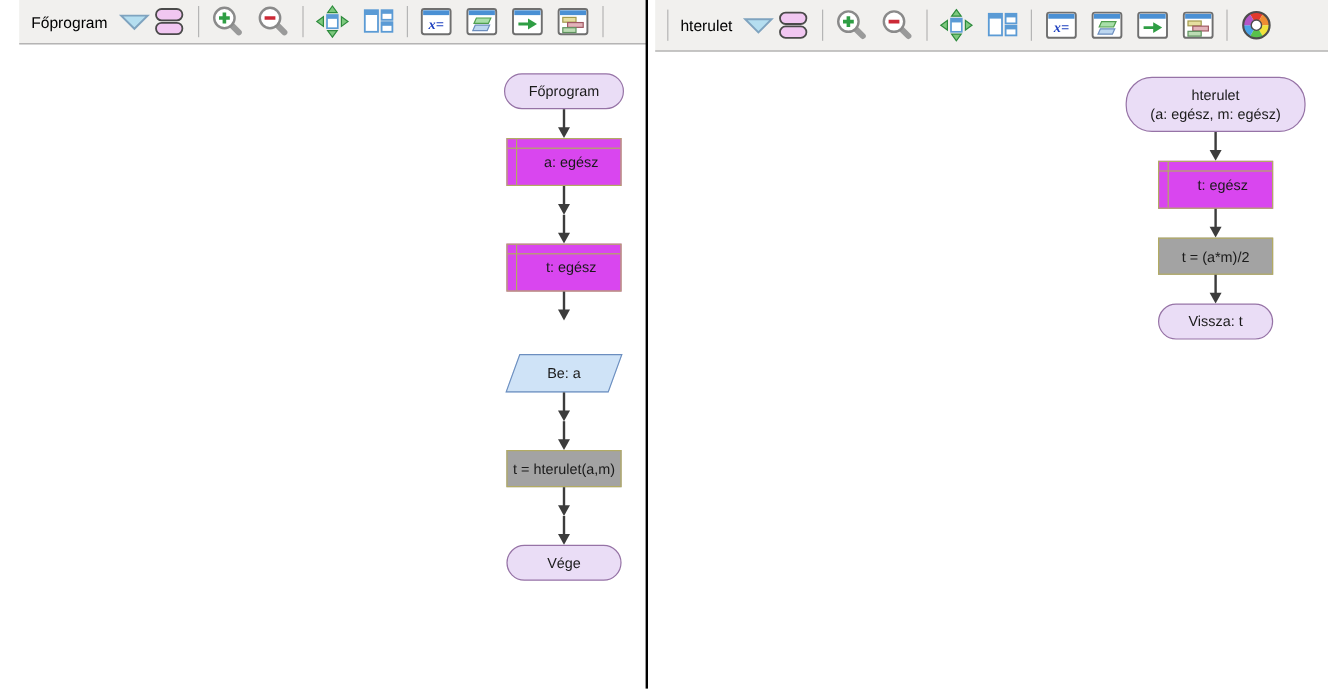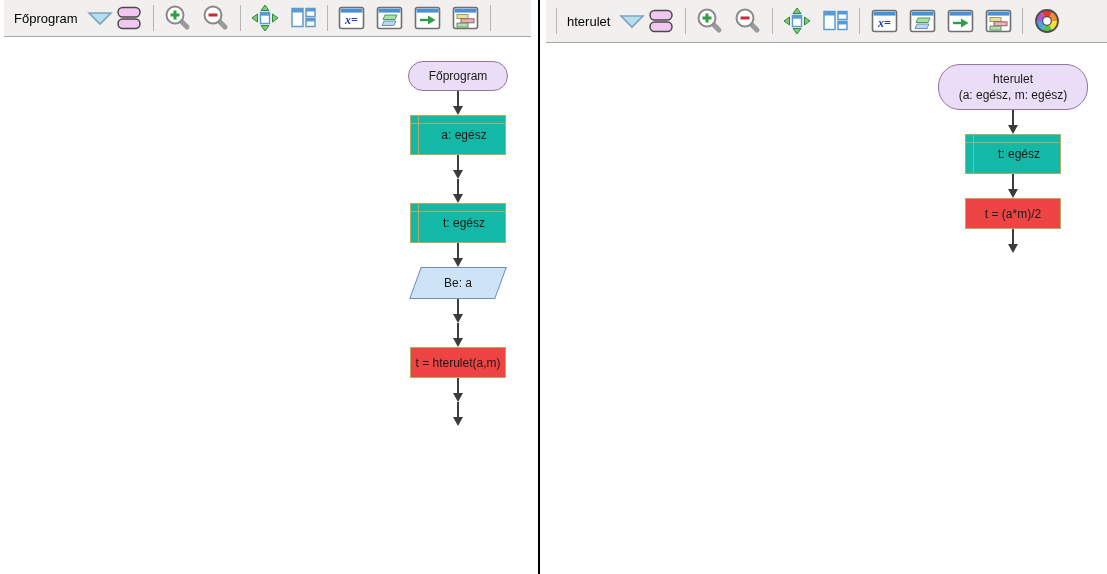--- a/index.html
+++ b/index.html
@@ -4,21 +4,21 @@
 <style>
   * { box-sizing: border-box; margin: 0; padding: 0; }
   html,body { width:1107px; height:574px; }
   body {
     position: relative;
     font-family: "Liberation Sans", sans-serif;
     background: #ffffff;
     overflow: hidden;
   }
   .panel { position:absolute; top:0; height:574px; background:#fff; }
-  .panel-left  { left:4px; width:477px; }
+  .panel-left  { left:16px; width:477px; }
   .panel-right { left:540px; width:524px; }
   .divider { position:absolute; left:538px; top:0; width:2px; height:574px; background:#000; }
 
   
   .toolbar {
     display:flex; align-items:center;
     background:#f1f0ee;
     border-bottom:1px solid #a6a6a6;
   }
   .toolbar-left  { width:527px; height:37px; padding:0 4px 0 8px; }
@@ -45,35 +45,35 @@
     display:flex; align-items:center; justify-content:center;
     font-size:12px; color:#1a1a1a; text-align:center;
     white-space:pre-line; line-height:16px;
   }
   .node.terminal {
     background:#EADDF6; border:1px solid #9673A6;
     border-radius:22px; min-width:96px; min-height:30px; padding:6px 20px;
   }
   .node.declare {
     width:96px; height:40px;
-    background:#14b8a6; border:1px solid #B2AB63;
+    background:#d946ef; border:1px solid #B2AB63;
     padding-left:12px;
   }
   .node.declare::before {
     content:""; position:absolute; left:0; right:0; top:7px; height:1px; background:#B2AB63;
   }
   .node.declare::after {
     content:""; position:absolute; top:0; bottom:0; left:7px; width:1px; background:#B2AB63;
   }
   .node.process {
     min-width:96px; height:31px;
-    background:#ef4444; border:1px solid #B2AB63;
+    background:#a3a3a3; border:1px solid #B2AB63;
     padding:0 1px;
   }
-  .node.input, .node.output { width:96px; height:32px; }
+  .node.input, .node.output { width:96px; height:32px;margin-top:28px; }
   .pbg { position:absolute; left:5px; right:5px; top:0; bottom:0; transform:skewX(-20deg); }
   .node.input  .pbg { background:#CFE3F7; border:1px solid #6C8EBF; }
   .node.output .pbg { background:#DCF3DC; border:1px solid #7FAE62; }
   .nlabel { position:relative; z-index:1; }
 
   .connector { position:relative; width:12px; height:24px; flex:0 0 auto; }
   .cline { position:absolute; left:5px; top:0; width:2px; height:17px; background:#3c3c3c; }
   .chead {
     position:absolute; left:1px; top:15px; width:0; height:0;
     border-left:5px solid transparent; border-right:5px solid transparent;
@@ -200,20 +200,21 @@
       </div>
       <div class="node process"><span class="nlabel">t = hterulet(a,m)</span></div>
       <div class="connector">
         <span class="cline"></span>
         <span class="chead"></span>
       </div>
       <div class="connector">
         <span class="cline"></span>
         <span class="chead"></span>
       </div>
+      <div class="node terminal"><span class="nlabel">Vége</span></div>
     </div>
 </div>
 
 <div class="divider"></div>
 
 <div class="panel panel-right">
   <div class="toolbar toolbar-right">
     <div class="tb-sep"></div>
     <div class="fn-select">
       <span class="tb-label">hterulet</span>
@@ -321,14 +322,15 @@
       <div class="node declare"><span class="nlabel">t: egész</span></div>
       <div class="connector">
         <span class="cline"></span>
         <span class="chead"></span>
       </div>
       <div class="node process"><span class="nlabel">t = (a*m)/2</span></div>
       <div class="connector">
         <span class="cline"></span>
         <span class="chead"></span>
       </div>
+      <div class="node terminal"><span class="nlabel">Vissza: t</span></div>
     </div>
 </div>
 
 </body></html>

